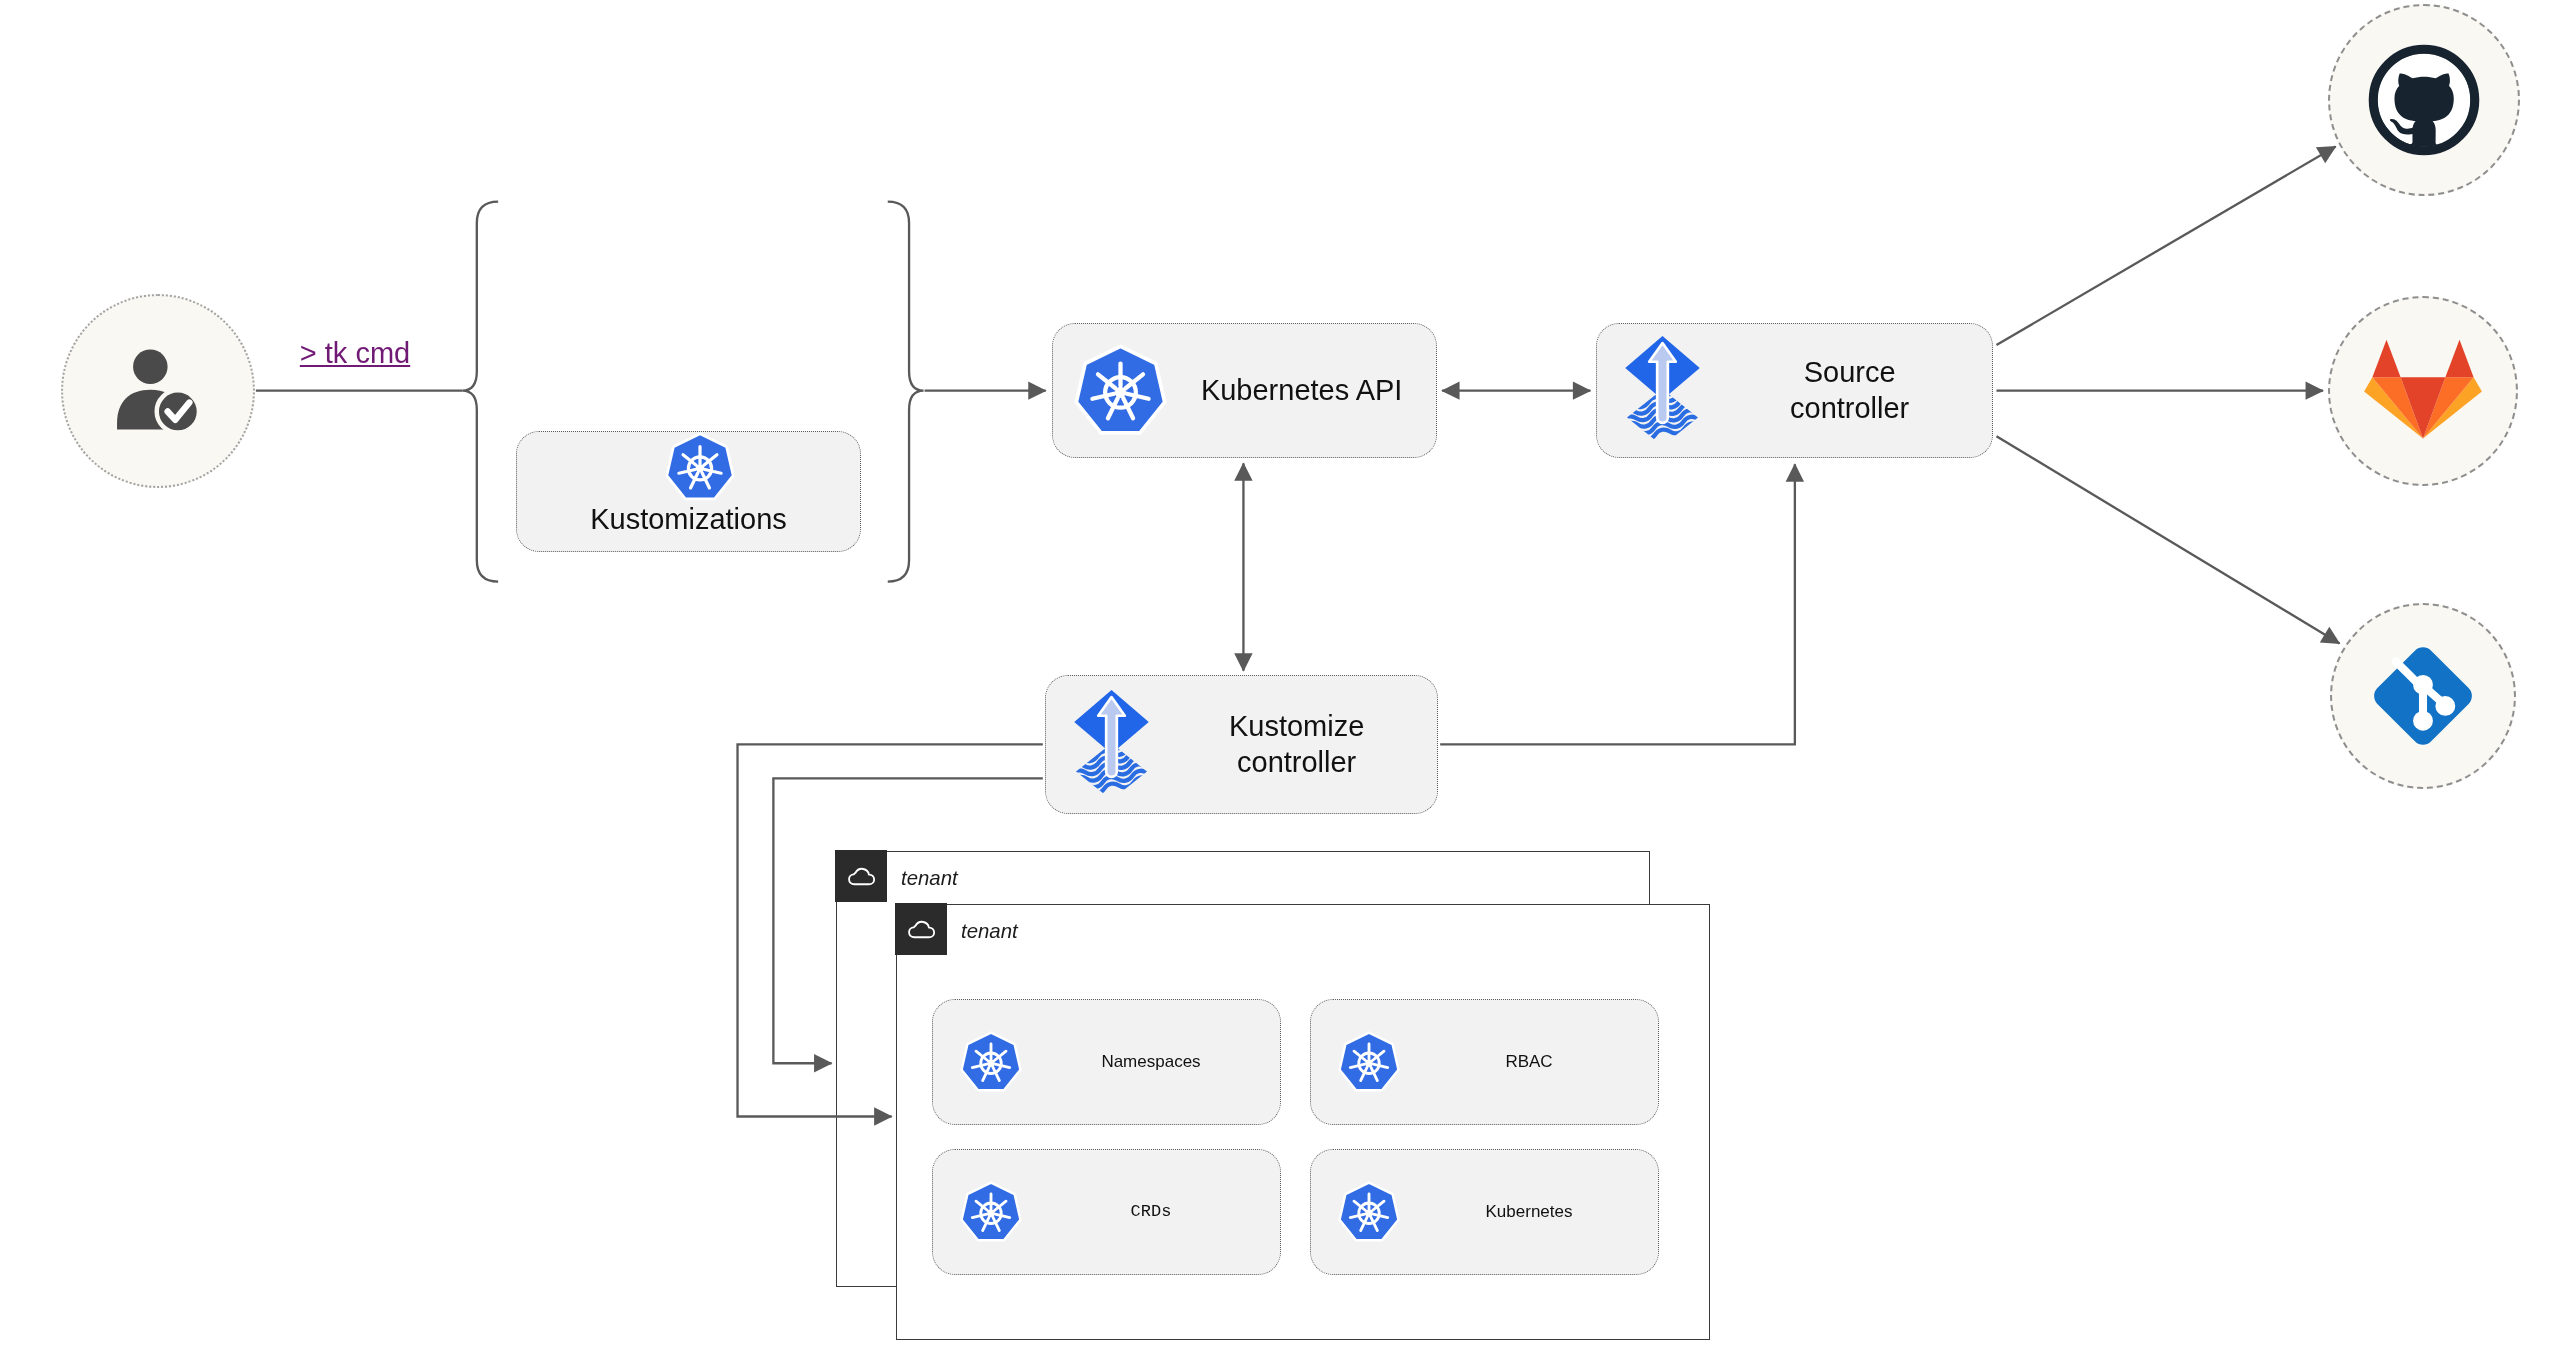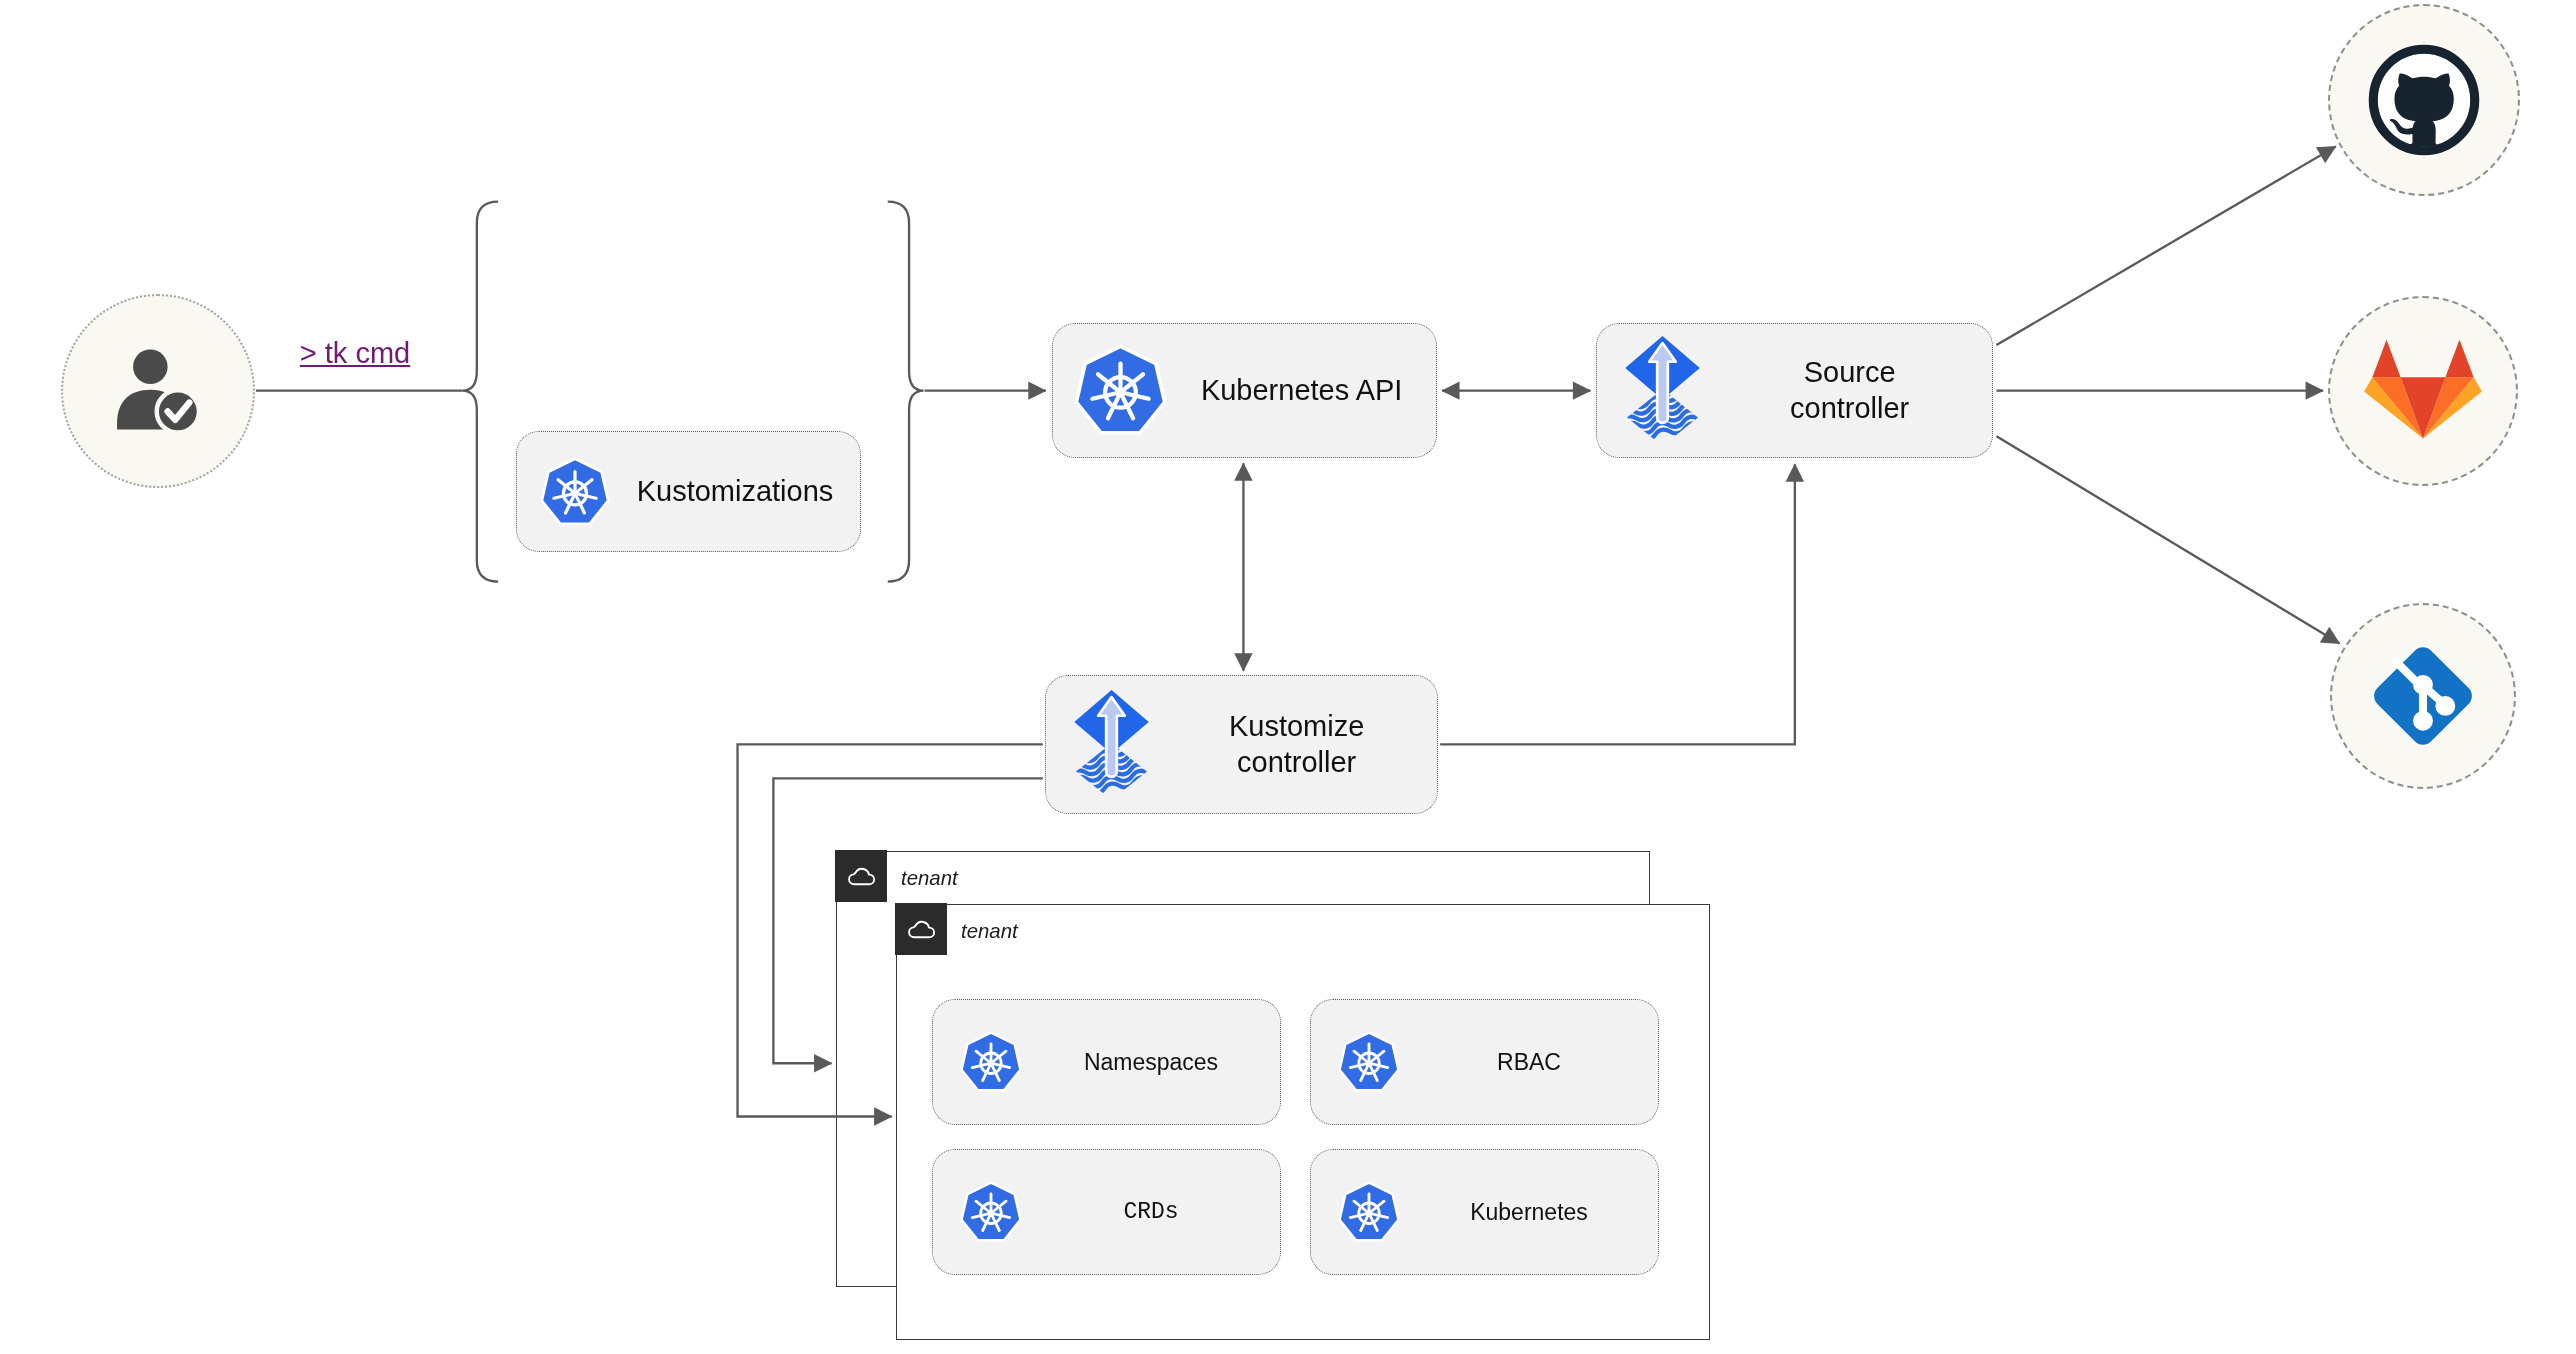--- a/index.html
+++ b/index.html
@@ -5,24 +5,24 @@
   html,body{margin:0;padding:0;background:#fff;}
   .stage{position:relative;width:2576px;height:1355px;background:#ffffff;
          font-family:"Liberation Sans", sans-serif;overflow:hidden;}
   
   .wires{position:absolute;left:0;top:0;z-index:6;pointer-events:none;}
   
   .node{position:absolute;background:#f2f2f2;border:1.9px dotted #5e5e5e;border-radius:23px;
         display:flex;align-items:center;z-index:4;box-sizing:border-box;}
   .node .icon{flex:0 0 auto;display:flex;align-items:center;}
   .node .label{flex:1;text-align:center;font-size:29px;color:#111;line-height:1.22;}
-  .node .label.small{font-size:23px;}
+  .node .label.small{font-size:17px;}
   
   .n-sources{left:516px;top:235px;width:345px;height:122px;}
-  .n-kustomizations{left:516px;top:431px;width:345px;height:121px;}
+  .n-kustomizations{left:516px;top:431px;width:345px;height:121px;flex-direction:column;}
   .n-k8sapi{left:1052px;top:323px;width:385px;height:135px;}
   .n-sourcectl{left:1596px;top:323px;width:397px;height:135px;}
   .n-kustomizectl{left:1045px;top:675px;width:393px;height:139px;}
   .n-namespaces{left:932px;top:999px;width:349px;height:126px;}
   .n-rbac{left:1310px;top:999px;width:349px;height:126px;}
   .n-crds{left:932px;top:1149px;width:349px;height:126px;font-family:Liberation Mono, monospace;}
   .n-deployments{left:1310px;top:1149px;width:349px;height:126px;}
   .ml24{margin-left:23px;} .ml22{margin-left:21.3px;} .ml28{margin-left:27px;}
   
   .circle{position:absolute;border-radius:50%;background:#faf8f3;z-index:4;

